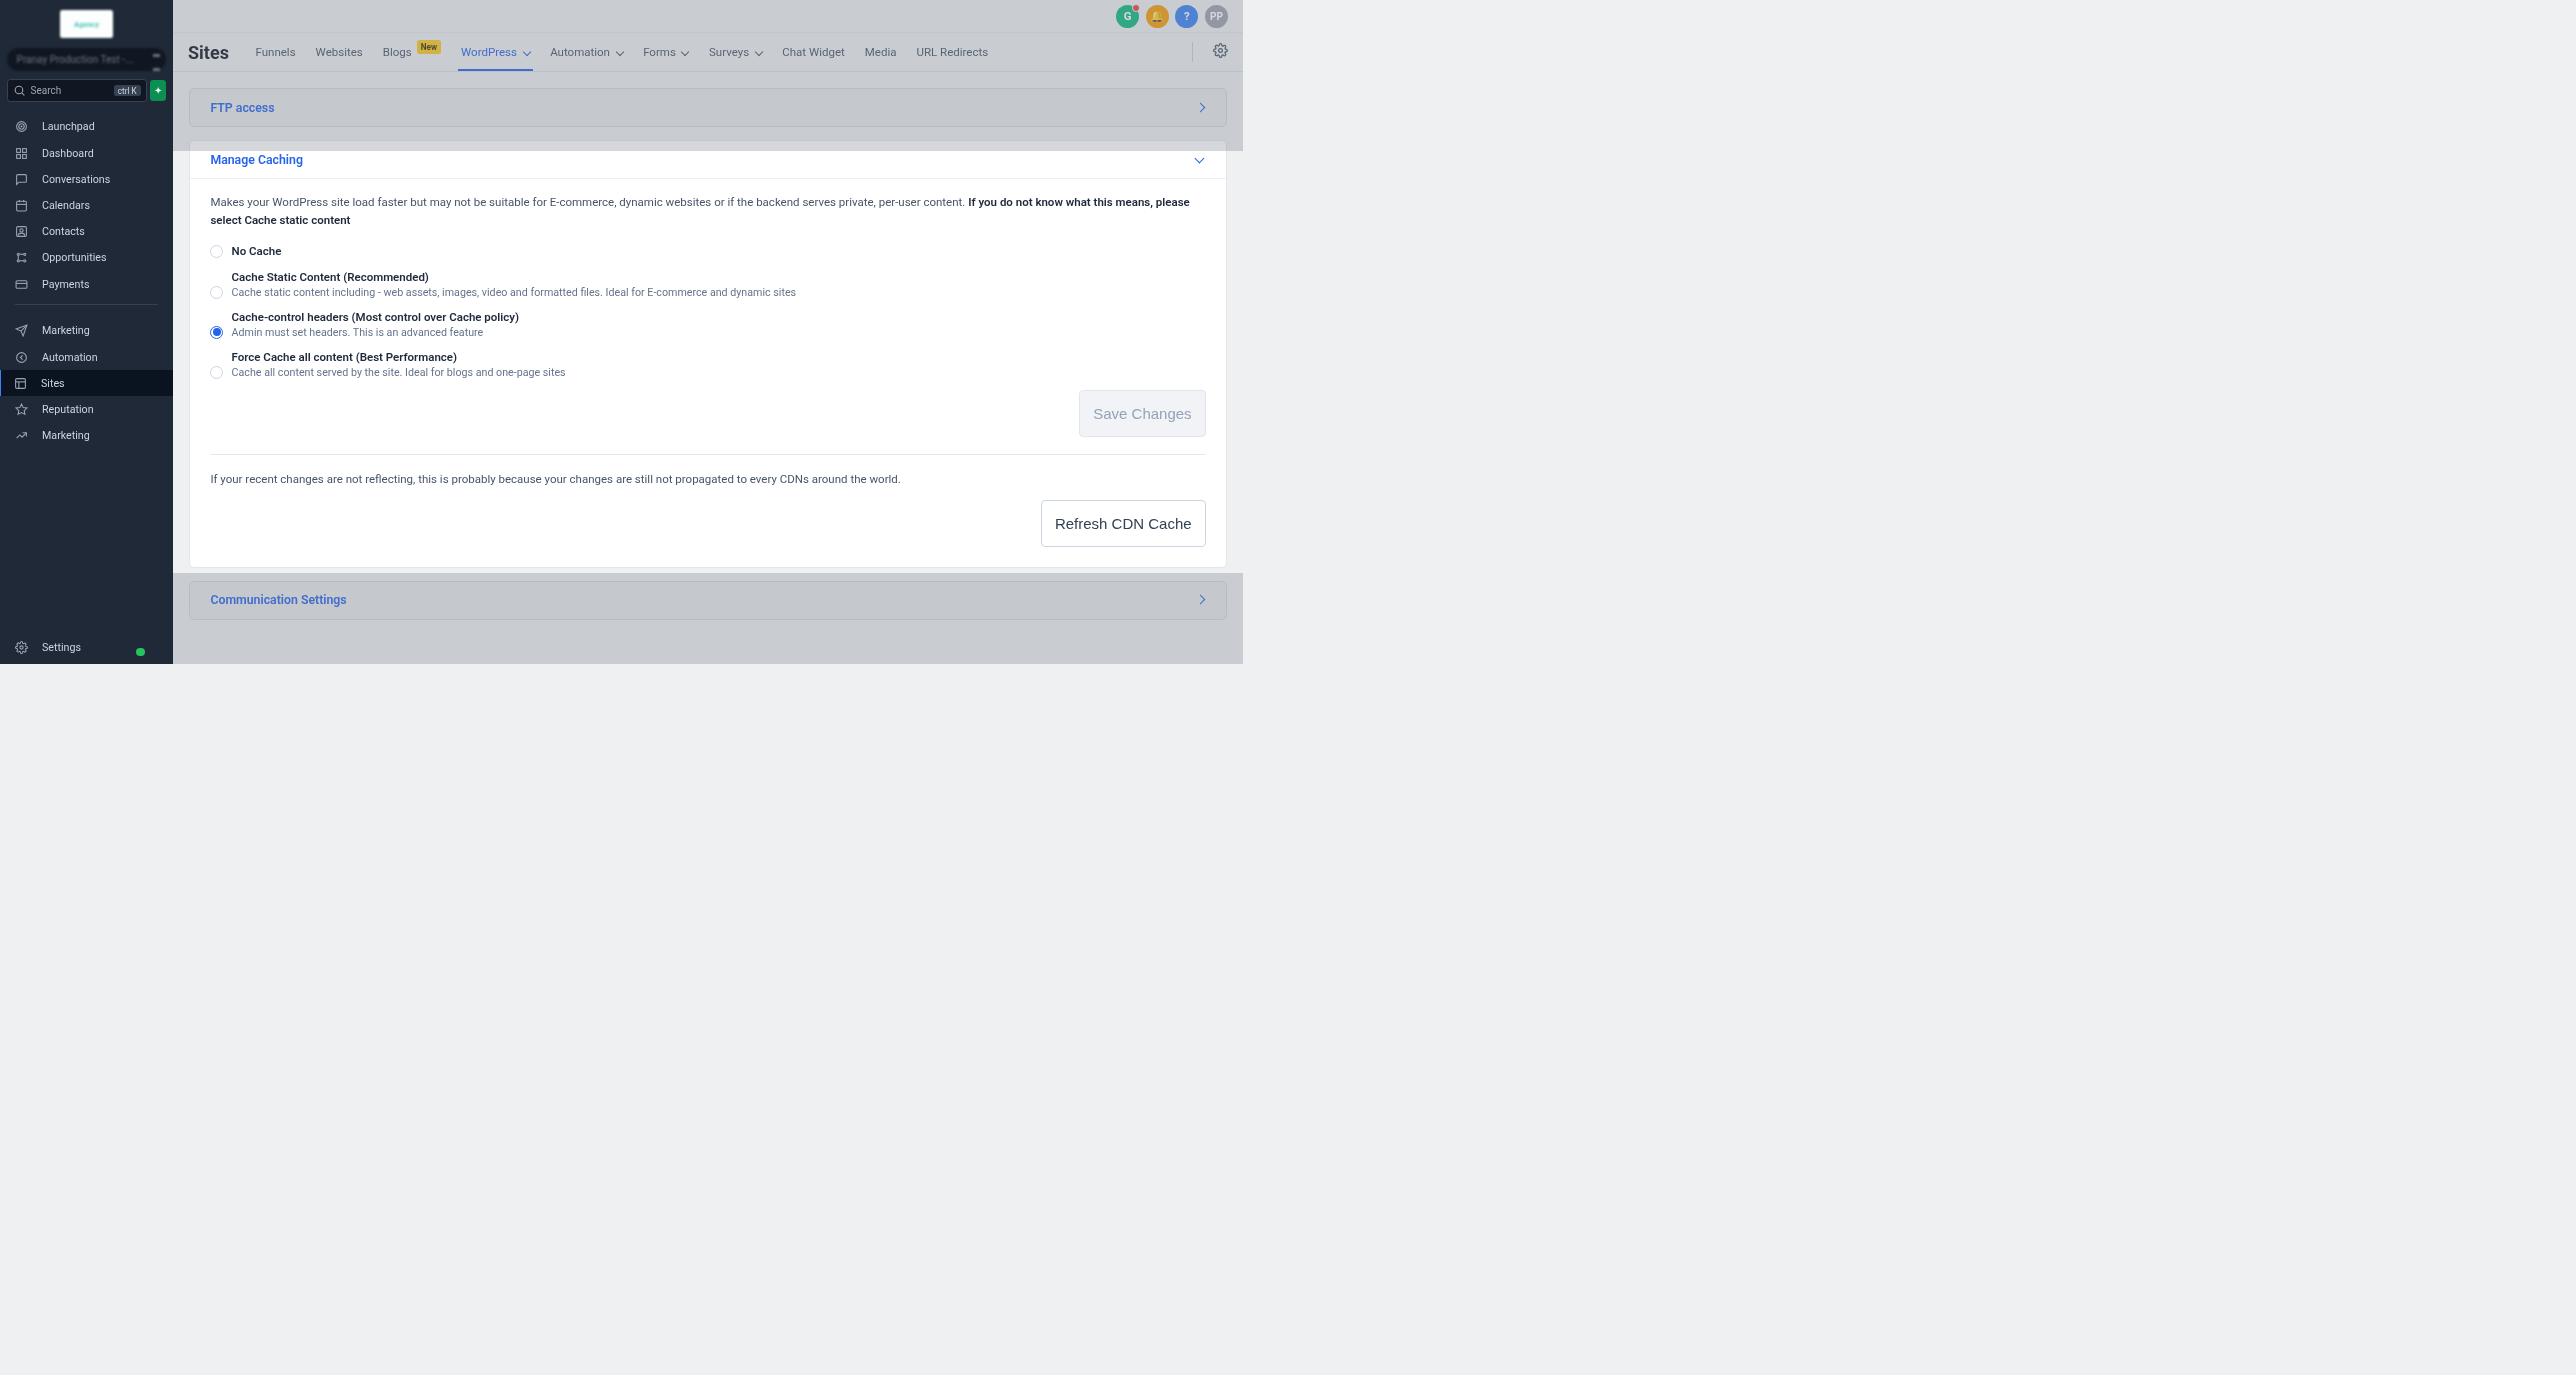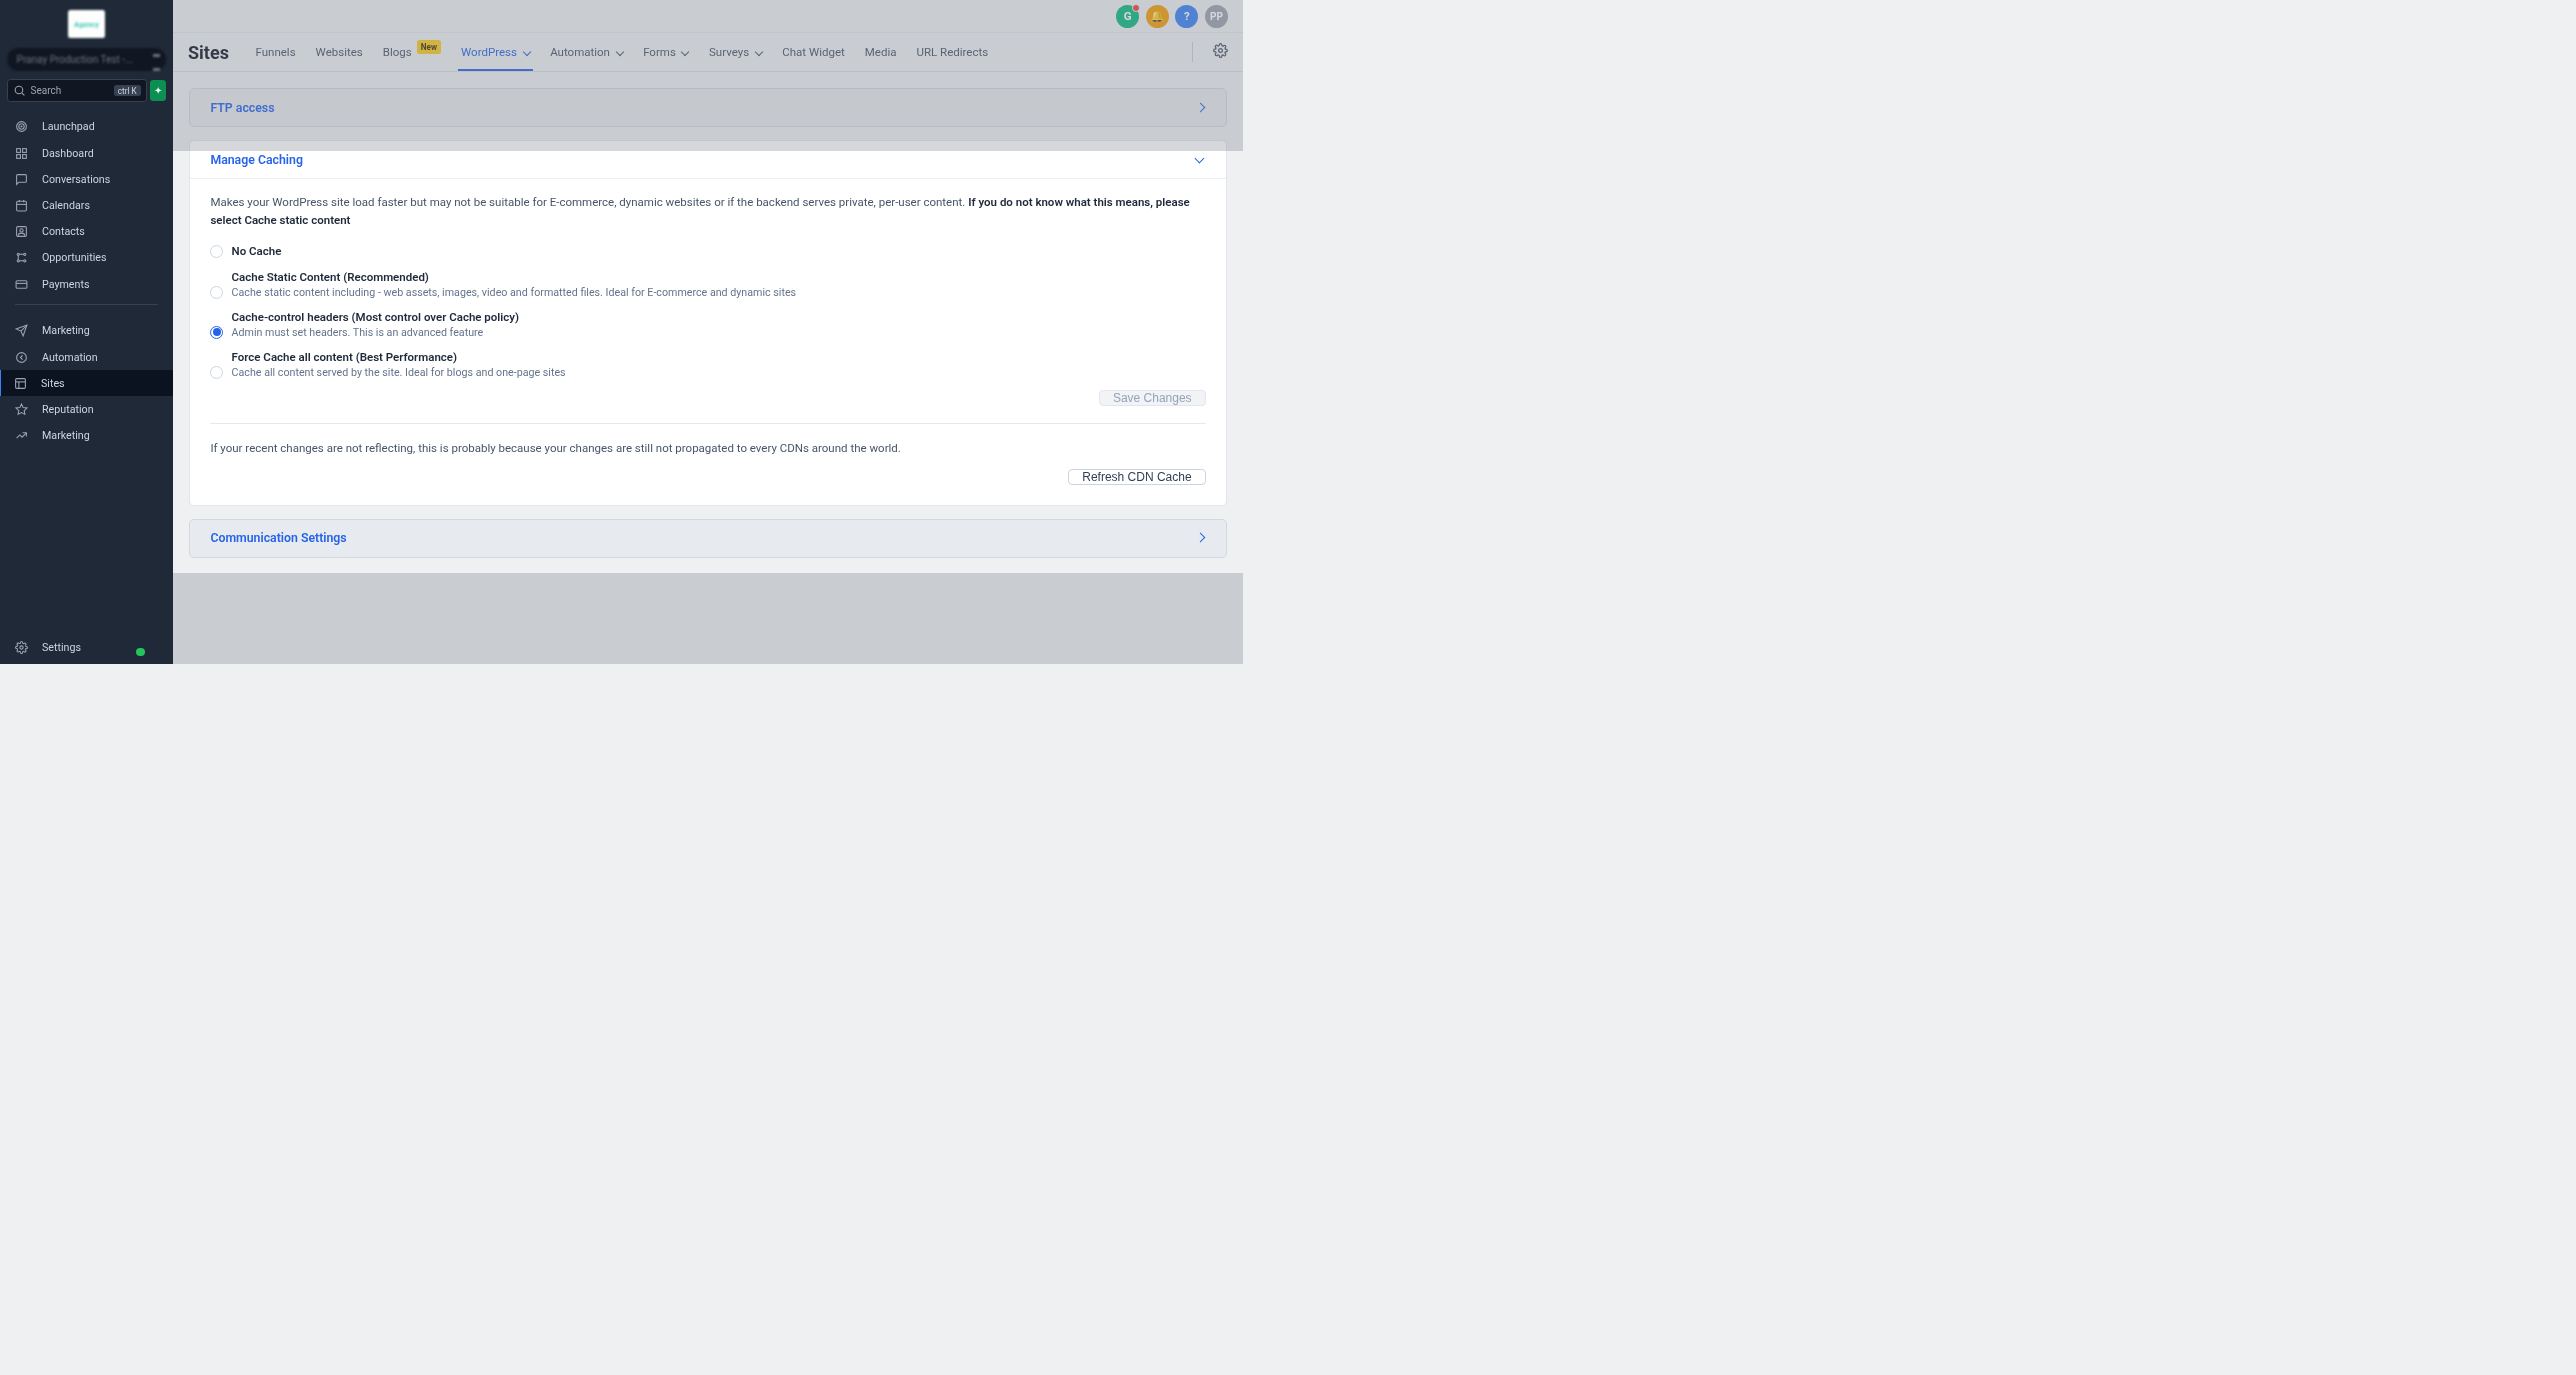--- a/index.html
+++ b/index.html
@@ -17,21 +17,21 @@
   left: 0; top: 0;
   width: 173px;
   height: 100%;
   background: #1f2937;
   color: #cbd5e1;
   display: flex;
   flex-direction: column;
 }
 .sidebar .logo-box {
   margin: 10px auto 6.6px auto;
-  width: 37px; height: 28px;
+  width: 53px; height: 28px;
   background: #fcfdfd;
   border-radius: 2.5px;
   display: flex; align-items: center; justify-content: center;
   filter: blur(0.8px);
 }
 .sidebar .logo-box span { color: #3cc7b3; font-size: 7.4px; font-weight: 600; }
 .account-select {
   margin: 3.3px 6.6px;
   height: 23px;
   background: #111722;
@@ -267,22 +267,22 @@
 .radio-sub { font-size: 10.7px; color: #64748b; margin-top: 1.6px; }
 
 .actions-row {
   display: flex; justify-content: flex-end;
   margin-top: 6.6px;
 }
 .btn {
   border: 0.8px solid #cbd5e1;
   background: #fff;
   border-radius: 4.1px;
-  padding: 0 13px;
-  font-size: 12px;
+  padding: 14px 13px;
+  font-size: 15px;
   color: #334155;
   cursor: pointer;
 }
 .btn.disabled {
   background: #f1f3f6;
   color: #94a3b8;
   border-color: #e2e6ec;
   cursor: default;
 }
 .hr { border-top: 0.8px solid #e5e9ee; margin: 16.4px 0; }

